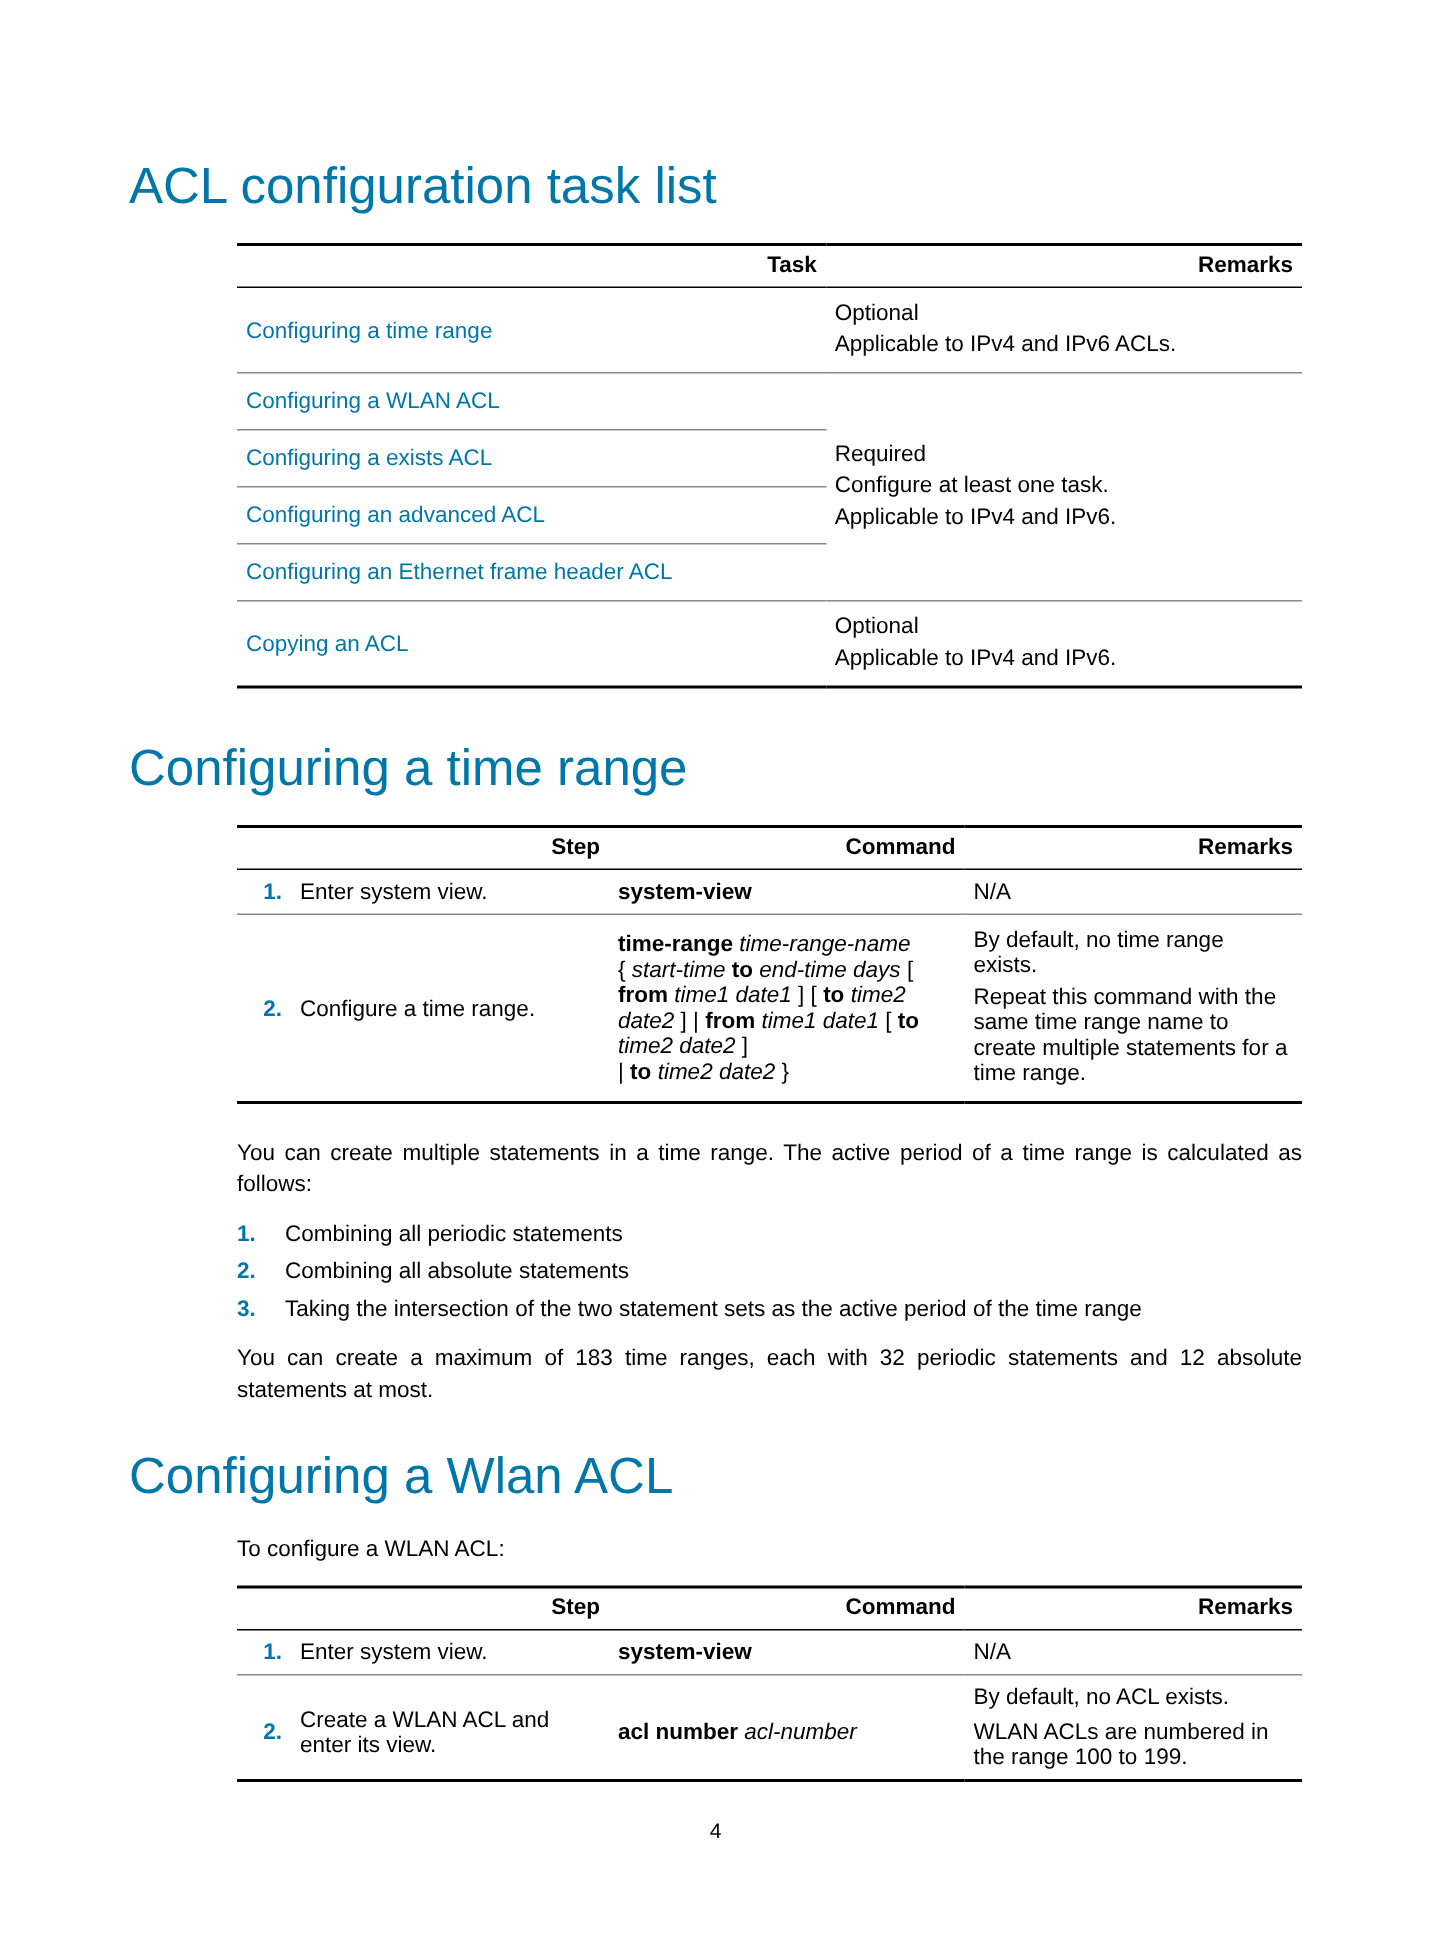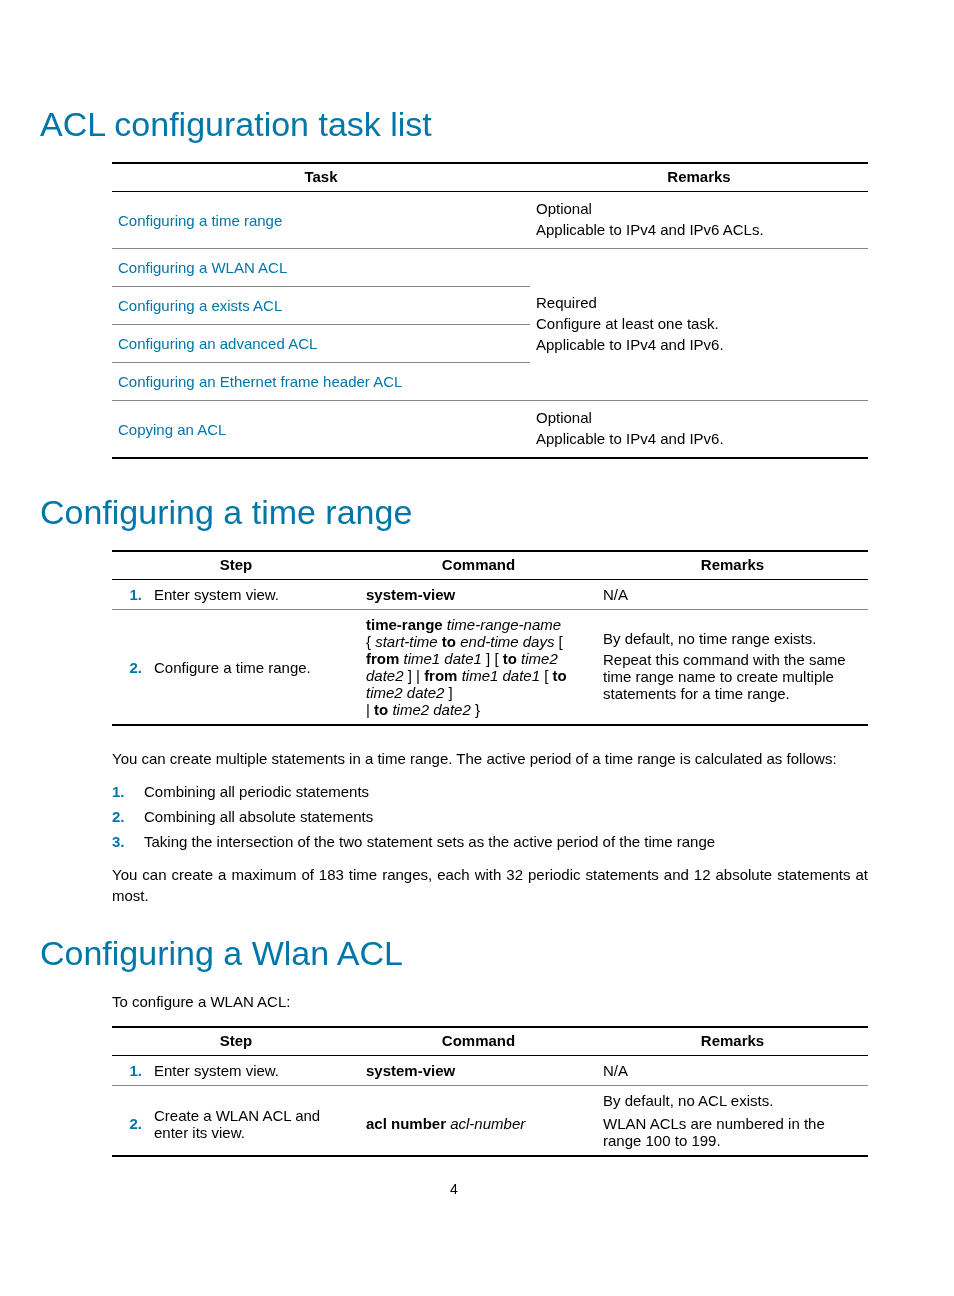--- a/index.html
+++ b/index.html
@@ -8,42 +8,42 @@
   min-height: 1296px;
   margin: 0;
   padding: 0;
   background: #fff;
   font-family: "Futura", "Century Gothic", "Trebuchet MS", Arial, sans-serif;
   font-size: 15px;
   color: #000;
   font-weight: 300;
 }
 .page {
-  padding: 105px 86px 0 40px;
+  padding: 105px 86px 0 86px;
 }
 h1 {
   font-family: "Futura", "Century Gothic", "Trebuchet MS", Arial, sans-serif;
   font-weight: 300;
   color: #0077a8;
   font-size: 34px;
   margin-top: 0;
   margin-bottom: 18px;
 }
 .section-body {
   margin-left: 72px;
 }
 table {
   width: 100%;
   border-collapse: collapse;
   font-size: 15px;
   margin-bottom: 22px;
 }
 th {
   font-weight: 700;
-  text-align: center;
+  text-align: right;
   padding: 4px 6px 6px 6px;
   border-top: 2px solid #000;
   border-bottom: 1px solid #000;
   vertical-align: bottom;
 }
 td {
   padding: 6px 6px 6px 6px;
   border-bottom: 1px solid #888;
   vertical-align: middle;
   text-align: left;

